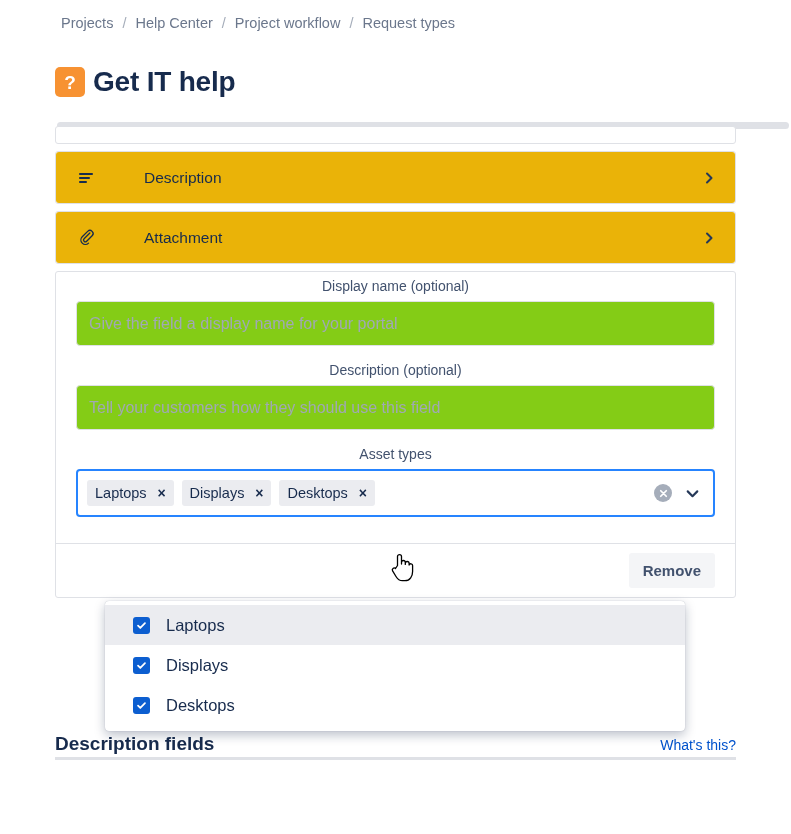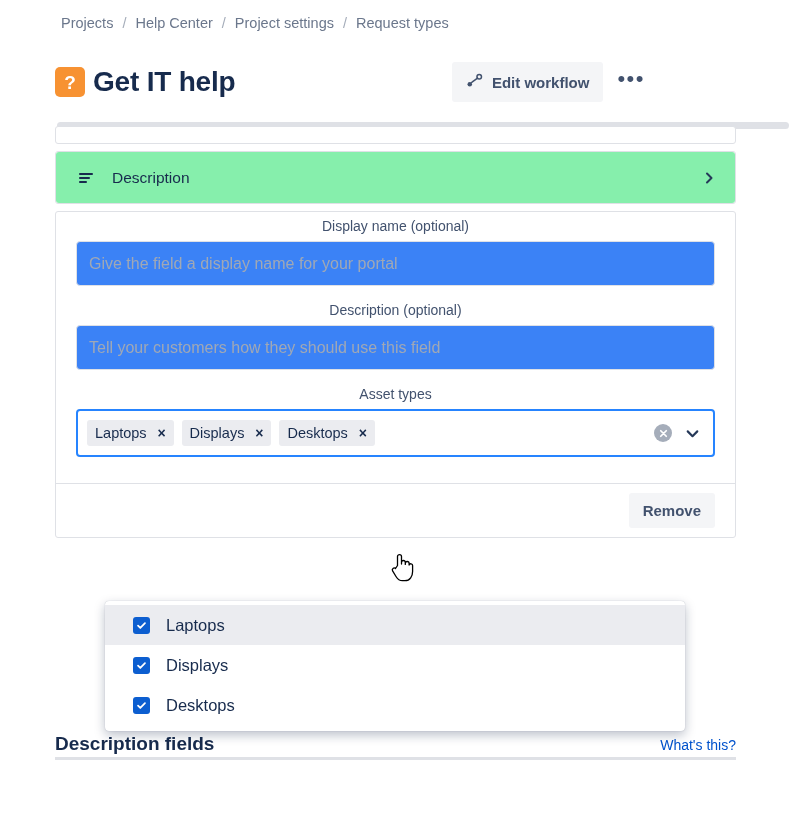--- a/index.html
+++ b/index.html
@@ -104,22 +104,23 @@
     border: 1px solid #dfe1e6;
     border-radius: 3px;
     background: #ffffff;
     margin-bottom: 7px;
   }
   .acc-head {
     height: 51px;
     display: flex; align-items: center;
     padding: 0 18px 0 20px;
     cursor: pointer;
-    background: #86efac;
-    border-radius: 3px;
+    background: #eab308;
+    border-radius: 3px;
+    gap: 32px;
   }
   .acc-icon {
     width: 20px; height: 20px;
     flex: none;
     display: flex; align-items: center; justify-content: center;
     color: #172b4d;
   }
   .acc-label {
     margin-left: 16px;
     font-size: 15.5px;
@@ -142,21 +143,21 @@
     color: #44546f;
     margin-bottom: 7px;
     text-align: center;
   }
   .field-label.plain { font-weight: 400; color: #42526e; font-size: 14px; }
   .text-input {
     width: 100%;
     height: 45px;
     border: 1px solid #dfe1e6;
     border-radius: 4px;
-    background: #3b82f6;
+    background: #84cc16;
     padding: 0 12px;
     font-size: 16px;
     font-family: inherit;
     color: #172b4d;
   }
   .text-input::placeholder { color: #a0a8b5; }
 
   
   .multiselect {
     position: relative;
@@ -291,42 +292,29 @@
 </head>
 <body>
 
 <div class="page">
 
   <nav class="breadcrumb">
     <span class="crumb">Projects</span>
     <span class="sep">/</span>
     <span class="crumb">Help Center</span>
     <span class="sep">/</span>
-    <span class="crumb">Project settings</span>
+    <span class="crumb">Project workflow</span>
     <span class="sep">/</span>
     <span class="crumb">Request types</span>
   </nav>
 
   <div class="title-row">
     <div class="rt-icon">?</div>
     <h1 class="page-title">Get IT help</h1>
 
-    <div class="title-actions">
-      <button class="btn-subtle">
-        <span>
-          <svg width="17" height="17" viewBox="0 0 18 18" fill="none">
-            <circle cx="4" cy="13" r="2.4" fill="#42526e"></circle>
-            <circle cx="14" cy="5" r="2.4" stroke="#42526e" stroke-width="1.6" fill="none"></circle>
-            <path d="M5.6 11.4 C8 9.5 9.5 8.5 12.2 6.4" stroke="#42526e" stroke-width="1.6" stroke-linecap="round"></path>
-          </svg>
-        </span>
-        <span>Edit workflow</span>
-      </button>
-      <button class="more-btn">•••</button>
-    </div>
   </div>
 
   <div class="scroll-strip"></div>
 
   <div class="field-list">
 
     <div class="partial-card"></div>
 
     <div class="acc-card">
       <div class="acc-head">
@@ -339,20 +327,35 @@
         </span>
         <span class="acc-label">Description</span>
         <span class="acc-chevron">
           <svg width="16" height="16" viewBox="0 0 16 16" fill="none">
             <path d="M6 3.5 L10.5 8 L6 12.5" stroke="#253858" stroke-width="2" stroke-linecap="round" stroke-linejoin="round"></path>
           </svg>
         </span>
       </div>
     </div>
 
+    <div class="acc-card">
+      <div class="acc-head">
+        <span class="acc-icon">
+          <svg width="19" height="19" viewBox="0 0 20 20" fill="none">
+            <path d="M14.5 5.3 L7.1 12.7 a2.3 2.3 0 0 0 3.3 3.3 l7.0-7.0 a4 4 0 0 0-5.7-5.7 l-7.0 7.0 a5.7 5.7 0 0 0 8.1 8.1" stroke="#172b4d" stroke-width="1.7" stroke-linecap="round" transform="scale(0.82) translate(2,1)"></path>
+          </svg>
+        </span>
+        <span class="acc-label">Attachment</span>
+        <span class="acc-chevron">
+          <svg width="16" height="16" viewBox="0 0 16 16" fill="none">
+            <path d="M6 3.5 L10.5 8 L6 12.5" stroke="#253858" stroke-width="2" stroke-linecap="round" stroke-linejoin="round"></path>
+          </svg>
+        </span>
+      </div>
+    </div>
 
     <div class="acc-card">
 
       <div class="acc-body">
 
         <div class="field-group">
           <div class="field-label plain">Display name (optional)</div>
           <input class="text-input" type="text" placeholder="Give the field a display name for your portal" style="">
         </div>
 

